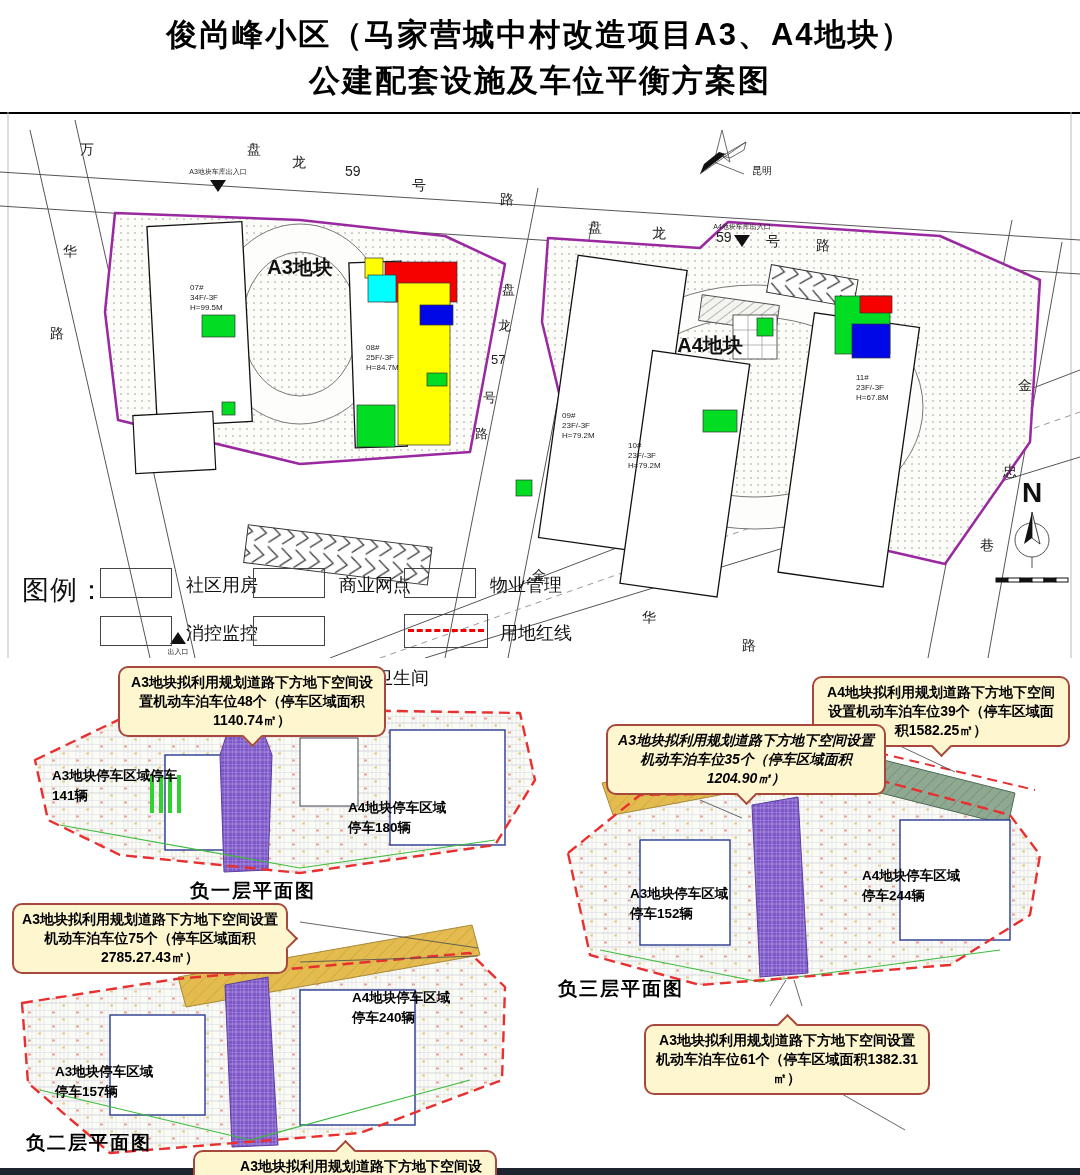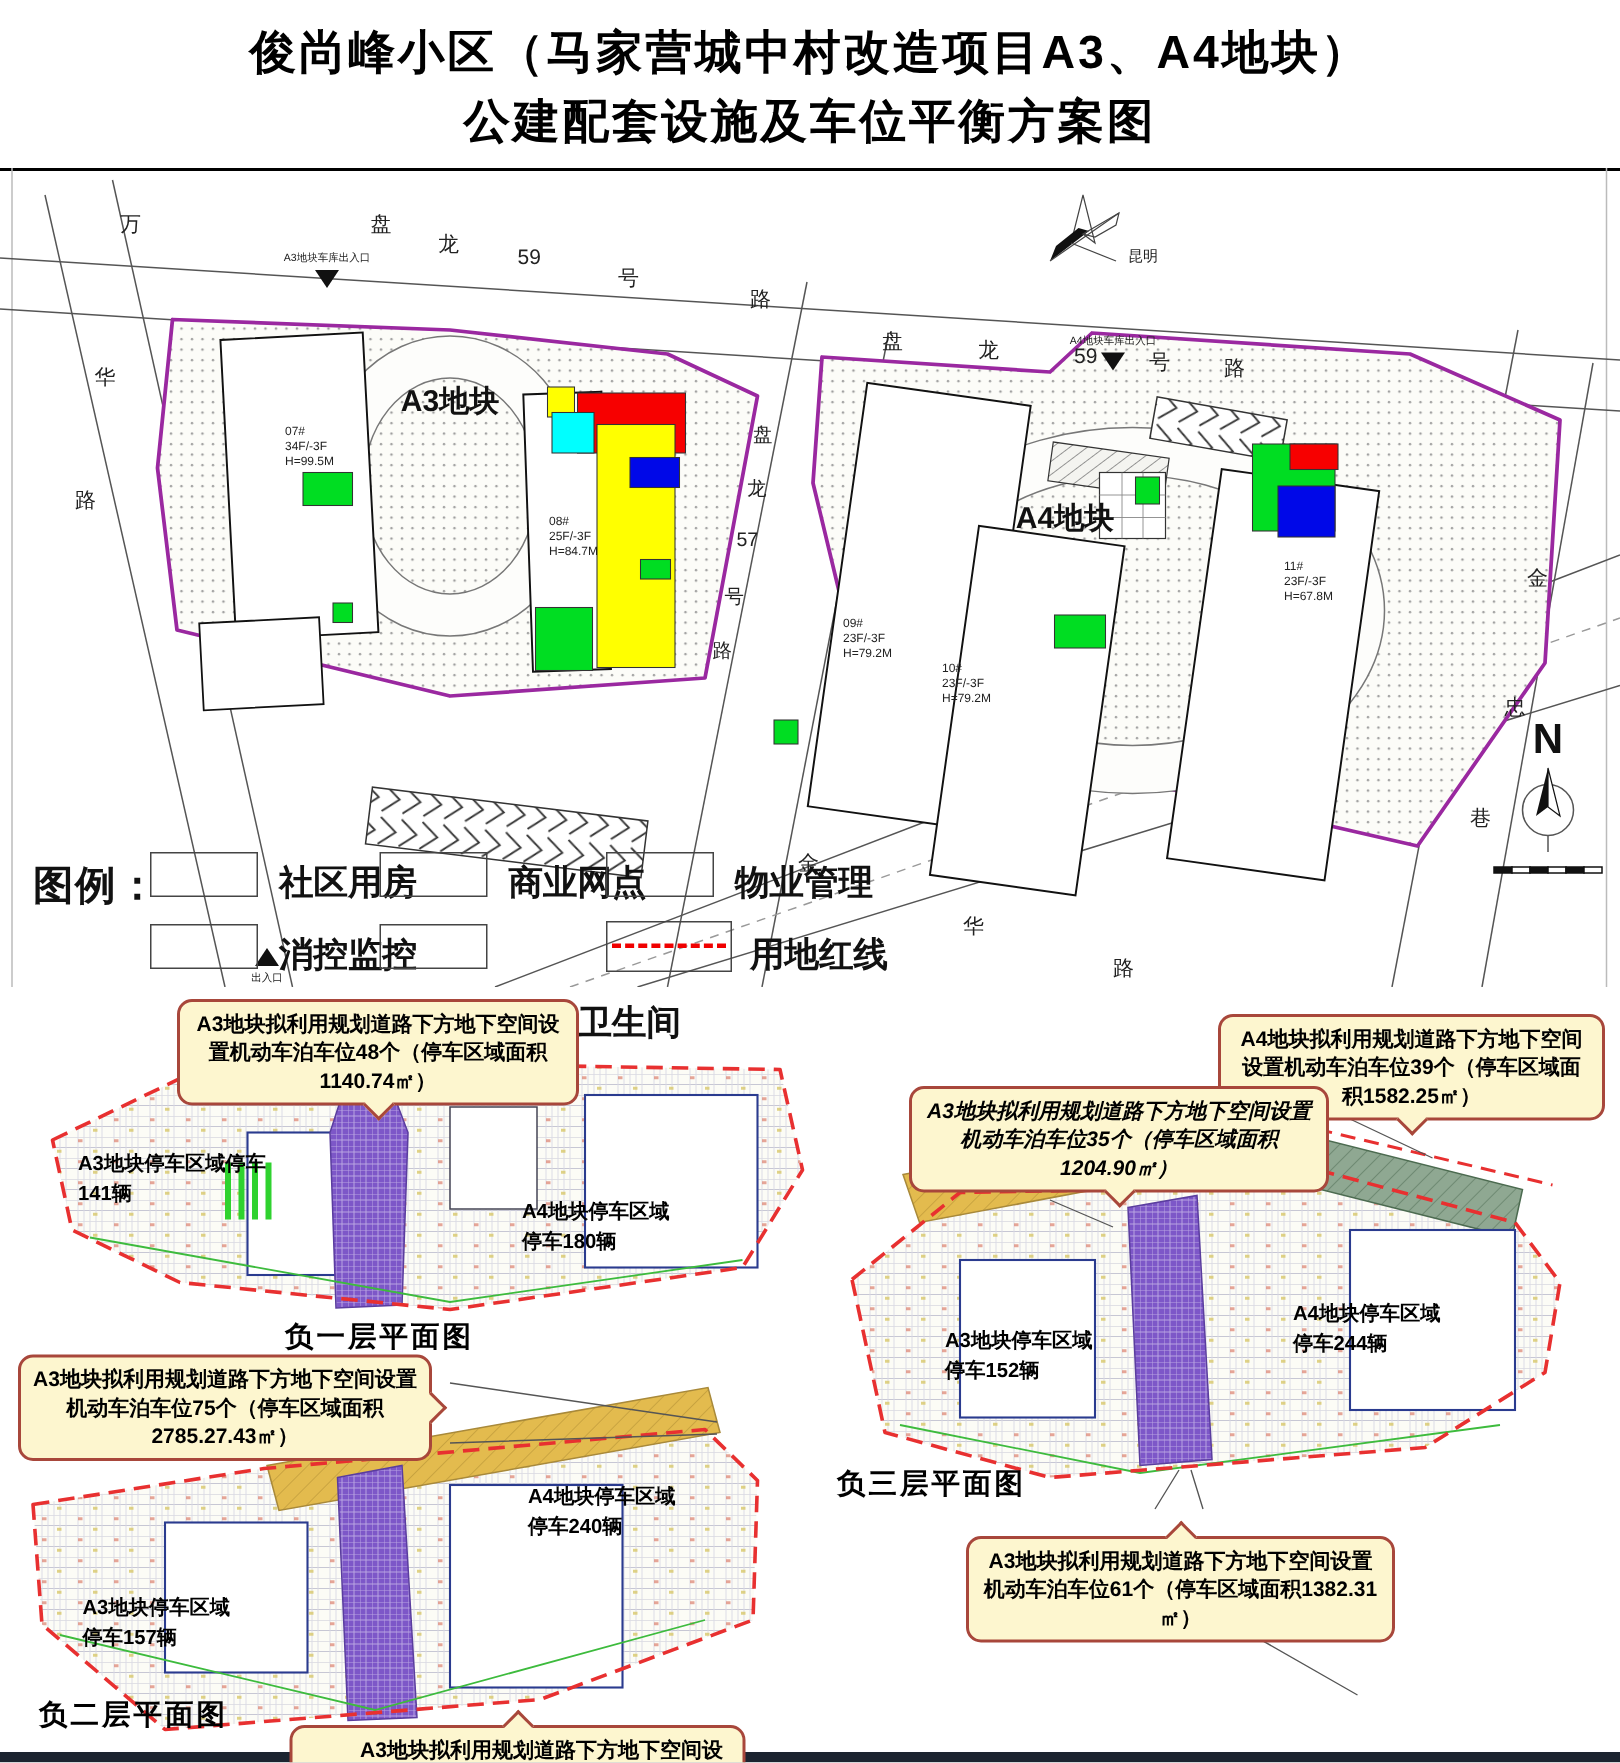--- a/index.html
+++ b/index.html
@@ -8,23 +8,23 @@
   
   #header{position:absolute;top:0;left:0;width:1080px;height:112px;background:#fff;border-bottom:2px solid #000000;}
   .title-line{position:absolute;left:0;width:100%;text-align:center;font-weight:900;font-size:31px;letter-spacing:2px;color:#000;}
   #title1{top:14px;}
   #title2{top:60px;}
   
   #siteplan{position:absolute;top:112px;left:0;width:1080px;height:546px;}
   
   #legend{position:absolute;top:668px;left:0;width:680px;height:100px;z-index:4;}
   #legend{top:668px;} 
-  .lg-title{position:absolute;left:22px;top:14px;font-size:27px;font-weight:700;letter-spacing:1px;text-align:right;}
+  .lg-title{position:absolute;left:22px;top:14px;font-size:27px;font-weight:400;letter-spacing:1px;text-align:right;}
   .swatch{position:absolute;width:72px;height:30px;border:1px solid #444;box-sizing:border-box;}
-  .lg-label{position:absolute;font-size:23px;font-weight:700;}
+  .lg-label{position:absolute;font-size:18px;font-weight:400;}
   .dash-line{position:absolute;left:4%;top:50%;width:92%;border-top:3px dashed #f00000;margin-top:-2px;}
   
   #basement{position:absolute;top:660px;left:0;width:1080px;height:515px;}
   #bottom-band{position:absolute;left:0;bottom:0;width:1080px;height:7px;background:#1c2430;}
   .callout{position:absolute;z-index:6;background:#fdf6cf;border:2px solid #a8473b;border-radius:10px;
            padding:5px 8px;font-size:14px;font-weight:bold;line-height:1.35;text-align:center;color:#000;box-sizing:border-box;}
   .tail{position:absolute;width:13px;height:13px;background:#fdf6cf;transform:rotate(45deg);}
   .tail-down{left:50%;bottom:-9px;margin-left:-7px;border-right:2px solid #a8473b;border-bottom:2px solid #a8473b;}
   .tail-up{left:50%;top:-9px;margin-left:-7px;border-left:2px solid #a8473b;border-top:2px solid #a8473b;}
   .tail-right{right:-9px;top:50%;margin-top:-7px;border-top:2px solid #a8473b;border-right:2px solid #a8473b;}

